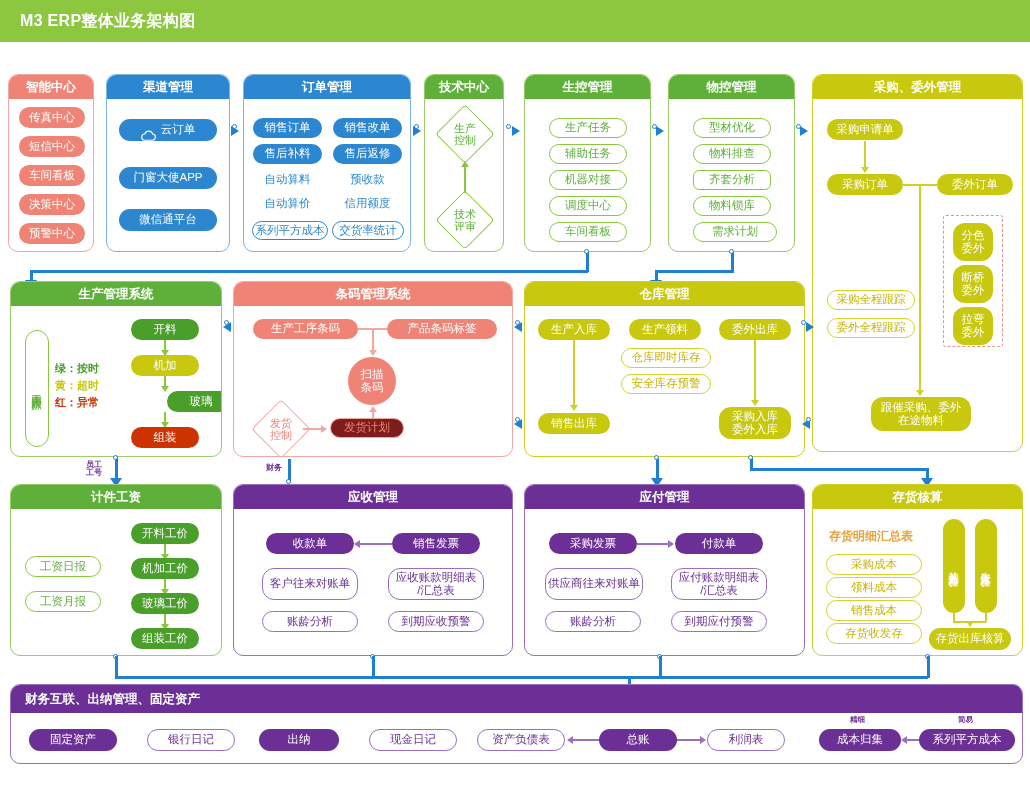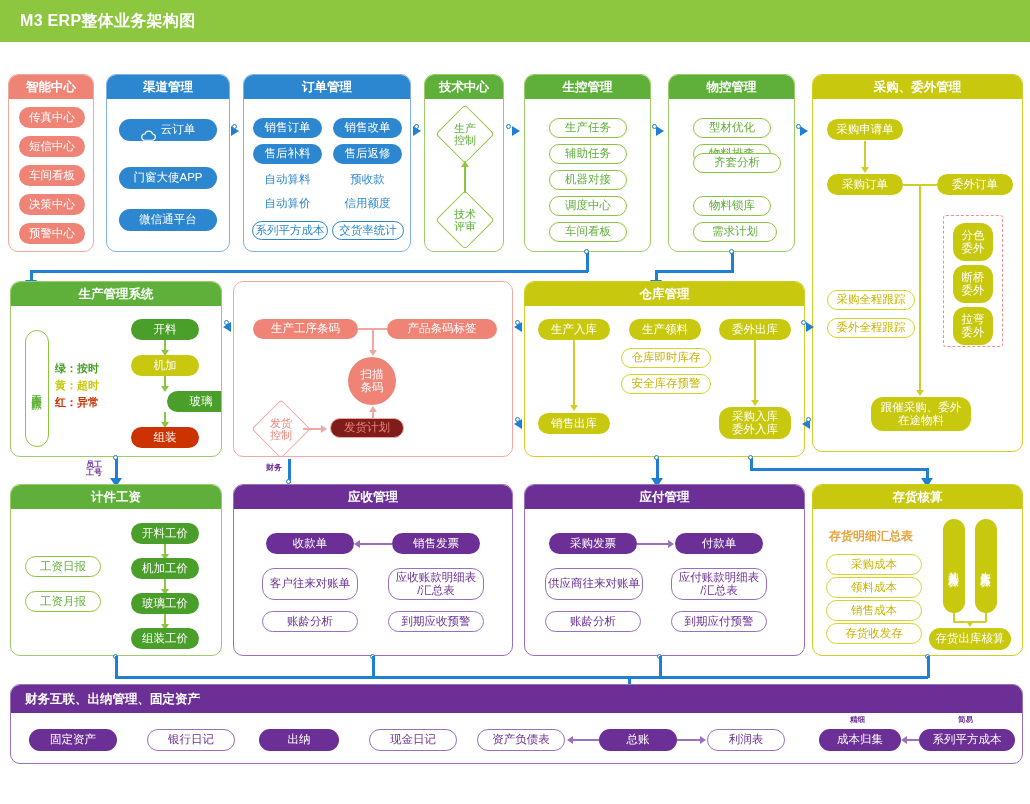--- a/index.html
+++ b/index.html
@@ -195,21 +195,21 @@
   <div class="pill out-green" style="left:24px;top:69px;width:78px;height:20px;">辅助任务</div>
   <div class="pill out-green" style="left:24px;top:95px;width:78px;height:20px;">机器对接</div>
   <div class="pill out-green" style="left:24px;top:121px;width:78px;height:20px;">调度中心</div>
   <div class="pill out-green" style="left:24px;top:147px;width:78px;height:20px;">车间看板</div>
 </div>
 
 <div class="panel green" style="left:668px;top:74px;width:127px;height:178px;">
   <div class="phead">物控管理</div>
   <div class="pill out-green" style="left:24px;top:43px;width:78px;height:20px;">型材优化</div>
   <div class="pill out-green" style="left:24px;top:69px;width:78px;height:20px;">物料排查</div>
-  <div class="pill out-green" style="left:24px;top:78px;width:88px;height:20px;">齐套分析</div>
+  <div class="pill out-green" style="left:24px;top:95px;width:78px;height:20px;border-radius:6px;">齐套分析</div>
   <div class="pill out-green" style="left:24px;top:121px;width:78px;height:20px;">物料锁库</div>
   <div class="pill out-green" style="left:24px;top:147px;width:84px;height:20px;">需求计划</div>
 </div>
 
 <div class="panel olive" style="left:812px;top:74px;width:211px;height:378px;">
   <div class="phead">采购、委外管理</div>
   <div class="pill solid-olive" style="left:14px;top:44px;width:76px;height:21px;">采购申请单</div>
   <div class="ln v-olive" style="left:51px;top:66px;height:28px;"></div>
   <div class="arw arw-down-olive" style="left:48px;top:92px;"></div>
   <div class="pill solid-olive" style="left:14px;top:99px;width:76px;height:21px;">采购订单</div>
@@ -270,20 +270,21 @@
   <div class="pill solid-olive" style="left:120px;top:73px;width:68px;height:21px;">机加</div>
   <div class="ln v-green" style="left:153px;top:94px;height:13px;"></div>
   <div class="arw arw-down-green" style="left:150px;top:104px;"></div>
   <div class="pill solid-darkg" style="left:120px;top:109px;width:68px;height:21px;margin-left:36px;">玻璃</div>
   <div class="ln v-green" style="left:153px;top:130px;height:13px;"></div>
   <div class="arw arw-down-green" style="left:150px;top:140px;"></div>
   <div class="pill solid-orangered" style="left:120px;top:145px;width:68px;height:21px;">组装</div>
 </div>
 
 <div class="panel red" style="left:233px;top:281px;width:280px;height:176px;">
+  <div class="phead">条码管理系统</div>
   <div class="pill solid-red" style="left:19px;top:37px;width:105px;height:20px;">生产工序条码</div>
   <div class="pill solid-red" style="left:153px;top:37px;width:110px;height:20px;">产品条码标签</div>
   <div class="ln h-red" style="left:124px;top:46px;width:29px;"></div>
   <div class="ln v-red" style="left:138px;top:46px;height:24px;"></div>
   <div class="arw arw-down-red" style="left:135px;top:68px;"></div>
   <div class="circle solid-red" style="left:114px;top:75px;width:48px;height:48px;">扫描
 条码</div>
   <div class="ln v-red" style="left:138px;top:128px;height:16px;"></div>
   <div class="arw arw-up-red" style="left:135px;top:124px;"></div>
   <div class="diamond dm-red" style="left:26px;top:126px;width:42px;height:42px;">

